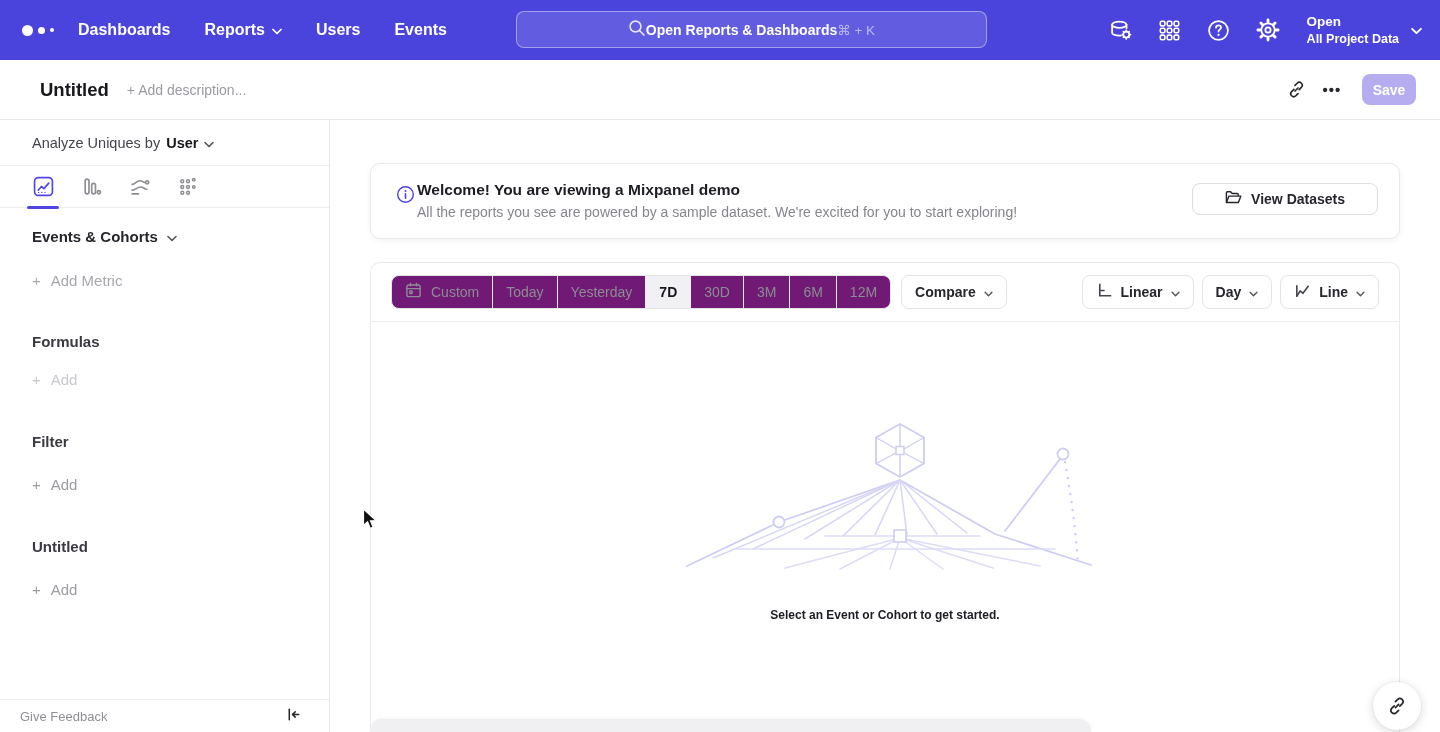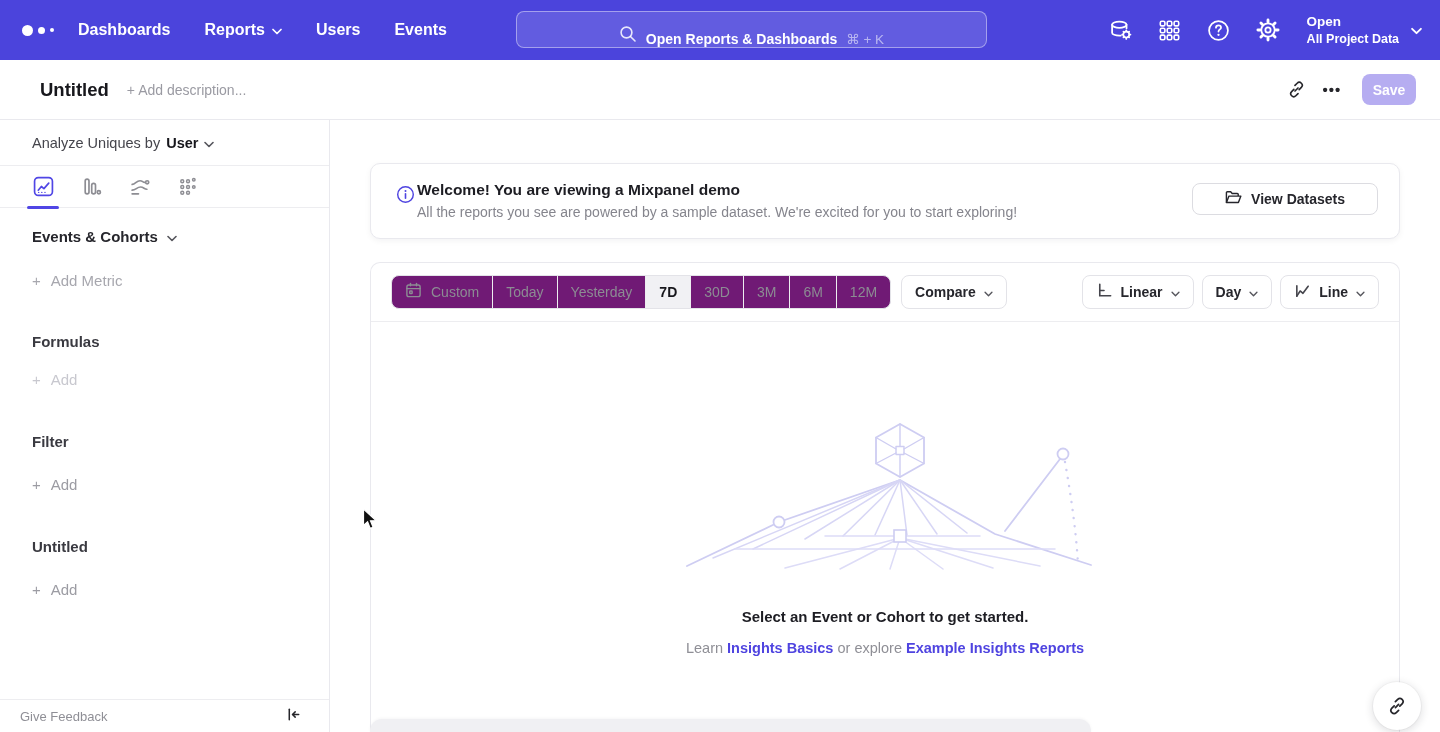--- a/index.html
+++ b/index.html
@@ -6,21 +6,21 @@
   html,body { width:1440px; height:732px; overflow:hidden; font-family:"Liberation Sans",sans-serif; background:#fff; position:relative; }
 
   
   .topnav { position:absolute; top:0; left:0; width:1440px; height:60px; background:#4B44DC; display:flex; align-items:center; z-index:5; }
   .logo { margin-left:22px; display:flex; align-items:center; gap:5px; }
   .logo i { display:block; border-radius:50%; background:#fff; }
   .logo .d1{width:11px;height:11px;} .logo .d2{width:7px;height:7px;} .logo .d3{width:4px;height:4px;}
   .nav-links { display:flex; margin-left:24px; gap:34px; align-items:center; }
   .nav-link { color:#fff; font-size:16px; font-weight:600; display:flex; align-items:center; gap:7px; cursor:pointer; white-space:nowrap; }
   .chev { display:inline-block; }
-  .searchbar { position:absolute; left:516px; top:11px; width:471px; height:37px; border:1px solid rgba(255,255,255,.42); background:rgba(255,255,255,.13); border-radius:8px; display:flex; align-items:flex-end; justify-content:center; gap:9px; cursor:pointer; }
+  .searchbar { position:absolute; left:516px; top:11px; width:471px; height:37px; border:1px solid rgba(255,255,255,.42); background:rgba(255,255,255,.13); border-radius:8px; display:flex; align-items:center; justify-content:center; gap:0; cursor:pointer; }
   .searchbar .stext { color:#fff; font-size:14px; font-weight:600; }
   .searchbar .skey { color:rgba(255,255,255,.55); font-size:13.5px; }
   .nav-right { position:absolute; right:18px; top:0; height:60px; display:flex; align-items:center; gap:25px; }
   .nav-icon { width:24px; height:24px; display:flex; align-items:center; justify-content:center; cursor:pointer; }
   .project { display:flex; align-items:center; gap:12px; cursor:pointer; margin-left:2px; }
   .project .pname { color:#fff; font-size:13.5px; font-weight:700; line-height:1.3; }
   .project .pscope { color:#fff; font-size:12.5px; font-weight:600; line-height:1.3; }
 
   
   .rheader { position:absolute; top:60px; left:0; width:1440px; height:60px; background:#fff; border-bottom:1px solid #e9e9ee; display:flex; align-items:center; }
@@ -60,21 +60,21 @@
   .controls { height:59px; border-bottom:1px solid #ededf0; display:flex; align-items:center; padding:0 20px; }
   .seg { display:flex; align-items:stretch; height:34px; border:1px solid #e3e3e8; border-radius:8px; overflow:hidden; background:#701a75; }
   .seg-item { display:flex; align-items:center; gap:9px; padding:0 13px; font-size:14px; color:#8c8c93; border-right:1px solid #ededf0; cursor:pointer; white-space:nowrap; }
   .seg-item:last-child { border-right:none; }
   .seg-item.active { background:#f1f1f4; color:#17171c; font-weight:700; }
   .ctlbtn { display:flex; align-items:center; gap:8px; height:34px; padding:9px 13px; border:1px solid #e3e3e8; border-radius:8px; background:#fff; font-size:14px; font-weight:600; color:#26262c; cursor:pointer; white-space:nowrap; }
   .compare { margin-left:10px; }
   .right-controls { margin-left:auto; display:flex; gap:8px; }
 
   .empty { position:absolute; left:0; top:155px; width:100%; text-align:center; }
-  .empty .etitle { margin-top:34px; font-size:15px; font-weight:700; color:#1d1d23; }
+  .empty .etitle { margin-top:34px; font-size:12px; font-weight:700; color:#1d1d23; }
   .empty .elinks { margin-top:15px; font-size:14.5px; color:#8f8f96; }
   .empty .elinks a { color:#4F44E0; font-weight:600; text-decoration:none; cursor:pointer; }
   .bottom-bar { position:absolute; bottom:0; left:-1px; width:721px; height:14px; background:#f0f0f3; border-radius:12px 12px 0 0; box-shadow:0 -1px 3px rgba(23,23,40,.04); cursor:pointer; }
 
   .fab { position:absolute; left:1373px; top:682px; width:48px; height:48px; border-radius:50%; background:#fff; box-shadow:0 2px 10px rgba(23,23,40,.16), 0 0 0 1px rgba(23,23,40,.03); display:flex; align-items:center; justify-content:center; cursor:pointer; z-index:6; }
 
   .cursor { position:absolute; left:362px; top:508px; z-index:9; }
 </style>
 </head>
 <body>
@@ -440,26 +440,20 @@
           <path d="M225 120 L215 151"></path>
         <path d="M225 120 L268 151"></path>
           <path d="M225 120 L318 150"></path>
           <path d="M225 120 L365 148"></path>
       </g>
       <rect x="219" y="112" width="12" height="12" fill="#fff" stroke="#cecdf2" stroke-width="1.6"></rect>
 
       <path d="M390 44 C396 78 401 112 403 146" fill="none" stroke="#cecdf2" stroke-width="2.4" stroke-linecap="round" stroke-dasharray="0.1 8"></path>
     </svg>
     <div class="etitle">Select an Event or Cohort to get started.</div>
-    <div class="elinks">
-      <span>Learn</span>
-      <a>Insights Basics</a>
-      <span>or explore</span>
-      <a>Example Insights Reports</a>
-    </div>
   </div>
 
   <div class="bottom-bar"></div>
 </div>
 
 <div class="fab">
   <svg width="20" height="20" viewBox="0 0 20 20">
       <g fill="none" stroke="#26262b" stroke-width="1.7" stroke-linecap="round" stroke-linejoin="round">
         <path d="M8.4 11.6 L11.6 8.4"></path>
         <path d="M7.2 9.9 L4.9 12.2 a3.1 3.1 0 0 0 4.4 4.4 l2.3 -2.3"></path>

